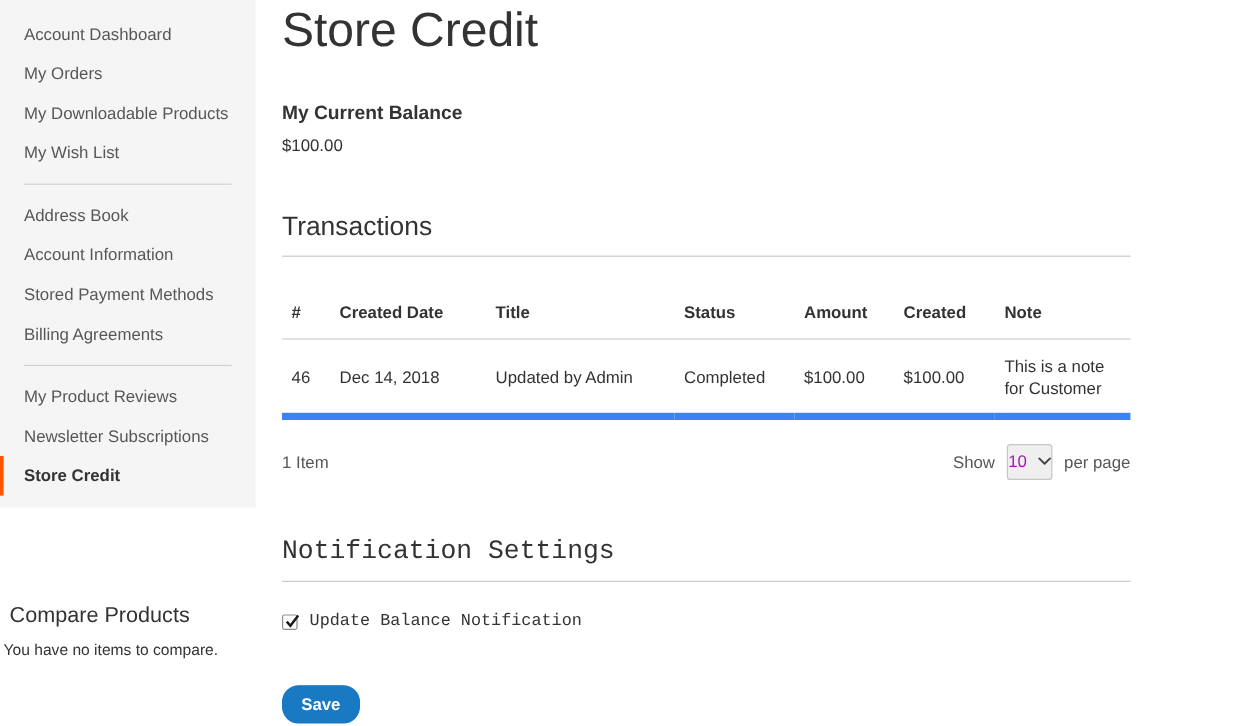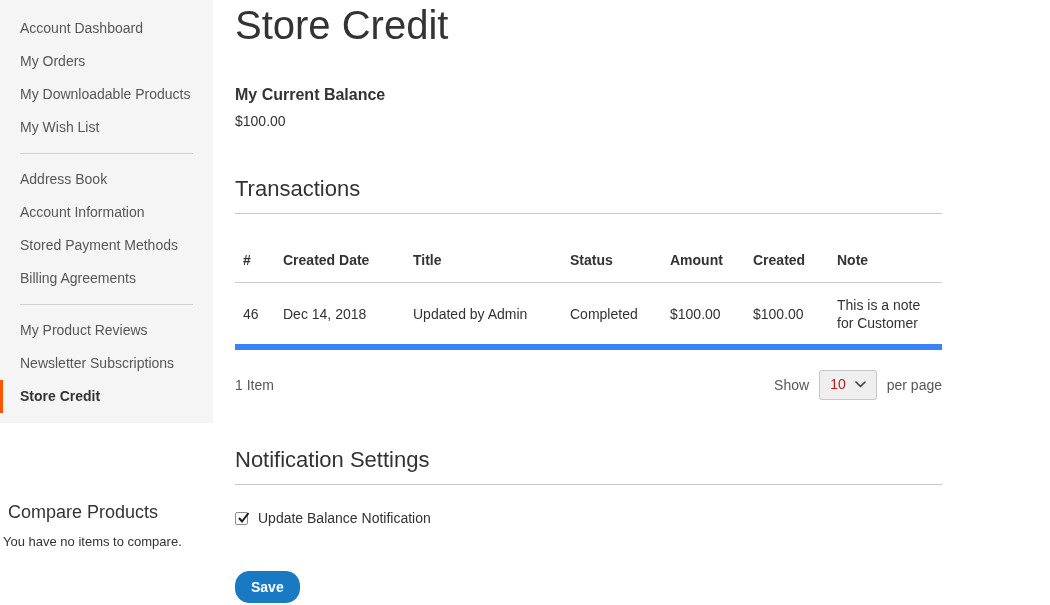--- a/index.html
+++ b/index.html
@@ -60,21 +60,21 @@
   col.c-status { width: 100px; } col.c-amount { width: 83px; } col.c-balance { width: 84px; }
 
   .toolbar {
     margin-top: 20px; display: flex; justify-content: space-between; align-items: center;
     color: #575757; height: 30px; text-align: center;
   }
   .limiter { display: flex; align-items: center; gap: 10px; }
   .select-box {
     display: inline-flex; align-items: center; gap: 9px;
     background: #efefef; border: 1px solid #c6c6c6; border-radius: 3px;
-    padding: 5px 10px 6px; color: #b91c1c; cursor: pointer; line-height: 17px;
+    padding: 5px 0 6px; color: #a21caf; cursor: pointer; line-height: 17px;
   }
   .select-box svg { display: block; }
 
   .checkbox-row { display: flex; align-items: center; gap: 10px; margin-top: 25px; cursor: pointer; }
   .checkbox {
     width: 13px; height: 13px; background: #fff;
     border: 1px solid #8d8d8d; border-radius: 2px;
     position: relative; display: inline-block; flex: 0 0 13px;
   }
   .checkbox.checked svg { position: absolute; left: 0; top: -2px; }
@@ -175,21 +175,21 @@
               <svg width="11" height="7" viewBox="0 0 11 7">
                   <polyline points="1,1 5.5,5.5 10,1" fill="none" stroke="#444" stroke-width="1.6" stroke-linecap="round" stroke-linejoin="round"></polyline>
                 </svg>
             </span>
           </div>
           <span>per page</span>
         </div>
       </div>
     </section>
 
-    <section class="section" style="">
+    <section class="section" style="font-family:Liberation Mono, monospace;">
       <h2 class="section-title">Notification Settings</h2>
       <label class="checkbox-row">
         <span class="checkbox checked">
           <span>
             <svg width="15" height="15" viewBox="0 0 15 15">
                 <polyline points="3,7 6,10.5 12.5,2" fill="none" stroke="#1a1a1a" stroke-width="2"></polyline>
               </svg>
           </span>
         </span>
         <span>Update Balance Notification</span>

